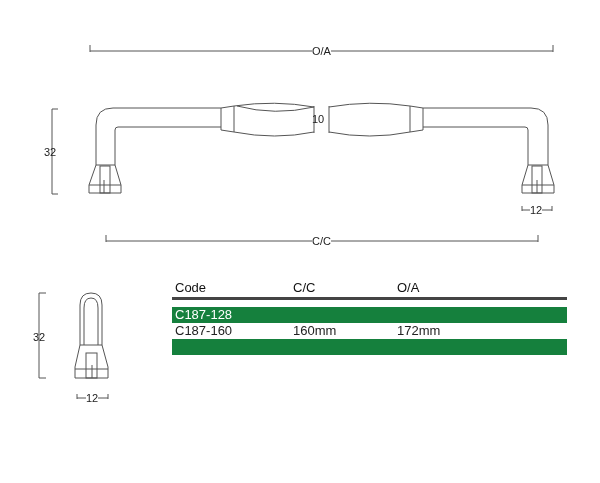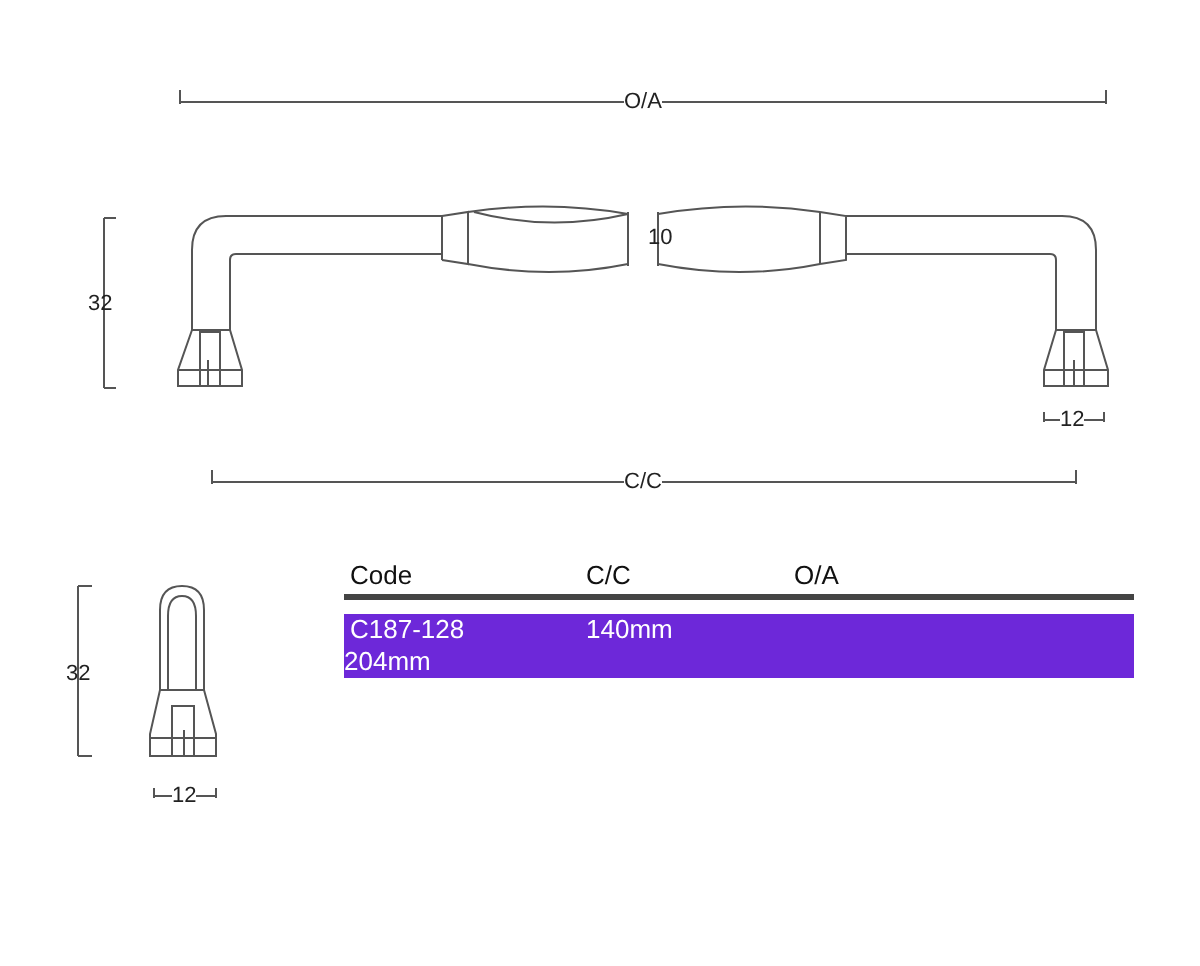--- a/index.html
+++ b/index.html
@@ -3,21 +3,21 @@
 <meta charset="utf-8">
 <style>
   html,body{margin:0;padding:0;background:#fff;}
   body{width:600px;height:483px;position:relative;overflow:hidden;font-family:"Liberation Sans",sans-serif;color:#222;}
   svg{position:absolute;left:0;top:0;}
   .lbl{position:absolute;font-size:11px;color:#222;background:#fff;line-height:12px;}
   .table{position:absolute;left:172px;top:280px;width:395px;font-size:13px;}
   .thead{display:flex;height:16px;line-height:16px;color:#111;}
   .hr{height:3px;background:#444;margin-top:1px;margin-bottom:7px;}
   .row{display:flex;height:16px;line-height:16px;}
-  .row.dark{background:#6d28d9;color:#fff;}
+  .row.dark{background:#15803d;color:#fff;}
   .c1{width:118px;padding-left:3px;}
   .c2{width:104px;}
   .c3{width:150px;}
 </style>
 </head>
 <body>
 
 <svg width="600" height="483" viewBox="0 0 600 483" fill="none" stroke="#555" stroke-width="1">
 
   <g>
@@ -89,32 +89,35 @@
     <line x1="92" y1="365" x2="92" y2="378"></line>
     <line x1="77" y1="398" x2="108" y2="398"></line>
     <line x1="77" y1="394" x2="77" y2="399"></line>
     <line x1="108" y1="394" x2="108" y2="399"></line>
   </g>
 </svg>
 
 <span class="lbl" style="left:312px;top:45px;">O/A</span>
 <span class="lbl" style="left:312px;top:235px;">C/C</span>
 <span class="lbl" style="left:44px;top:146px;background:transparent;">32</span>
-<span class="lbl" style="left:324px;top:113px;background:transparent;">10</span>
+<span class="lbl" style="left:312px;top:113px;background:transparent;">10</span>
 <span class="lbl" style="left:530px;top:204px;">12</span>
 <span class="lbl" style="left:33px;top:331px;background:transparent;">32</span>
 <span class="lbl" style="left:86px;top:392px;">12</span>
 
 <div class="table">
   <div class="thead">
     <div class="c1">Code</div>
     <div class="c2">C/C</div>
     <div class="c3">O/A</div>
   </div>
   <div class="hr"></div>
   <div class="row dark">
     <div class="c1">C187-128</div>
-    <div class="c3">140mm</div>
+  </div>
+  <div class="row">
+    <div class="c1">C187-160</div>
+    <div class="c2">160mm</div>
+    <div class="c3">172mm</div>
   </div>
   <div class="row dark">
-    <div class="c3">204mm</div>
   </div>
 </div>
 
 </body></html>

